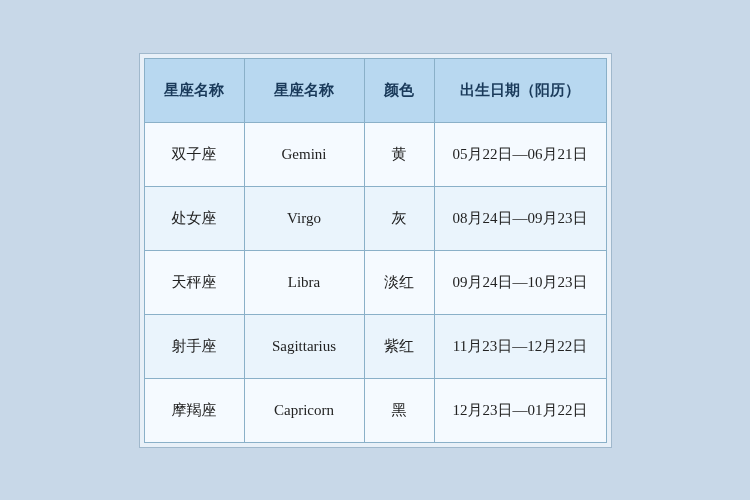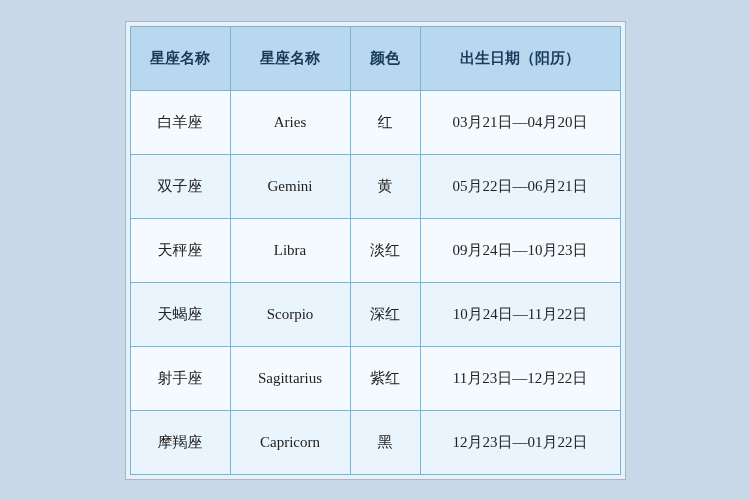--- a/index.html
+++ b/index.html
@@ -48,59 +48,53 @@
       background-color: #f5faff;
     }
 
     tbody tr:nth-child(even) {
       background-color: #eaf4fc;
     }
 
     .col-cn { width: 100px; }
     .col-en { width: 120px; }
     .col-color { width: 70px; }
-    .col-date { width: 200px; font-family: Liberation Serif, serif; }
+    .col-date { width: 172px; font-family: Liberation Serif, serif; }
   </style>
 </head>
 <body>
 
 <div class="table-container">
   <table>
     <thead>
       <tr>
         <th class="col-cn">星座名称</th>
         <th class="col-en">星座名称</th>
         <th class="col-color">颜色</th>
         <th class="col-date">出生日期（阳历）</th>
       </tr>
     </thead>
     <tbody id="table-body">
-    <tr>
-          <td>白羊座</td>
-          <td>Aries</td>
-          <td>红</td>
-          <td>03月21日—04月20日</td>
-        </tr>
         <tr>
           <td>双子座</td>
           <td>Gemini</td>
           <td>黄</td>
           <td>05月22日—06月21日</td>
         </tr>
         <tr>
+          <td>处女座</td>
+          <td>Virgo</td>
+          <td>灰</td>
+          <td>08月24日—09月23日</td>
+        </tr>
+        <tr>
           <td>天秤座</td>
           <td>Libra</td>
           <td>淡红</td>
           <td>09月24日—10月23日</td>
-        </tr>
-        <tr>
-          <td>天蝎座</td>
-          <td>Scorpio</td>
-          <td>深红</td>
-          <td>10月24日—11月22日</td>
         </tr>
         <tr>
           <td>射手座</td>
           <td>Sagittarius</td>
           <td>紫红</td>
           <td>11月23日—12月22日</td>
         </tr>
         <tr>
           <td>摩羯座</td>
           <td>Capricorn</td>

